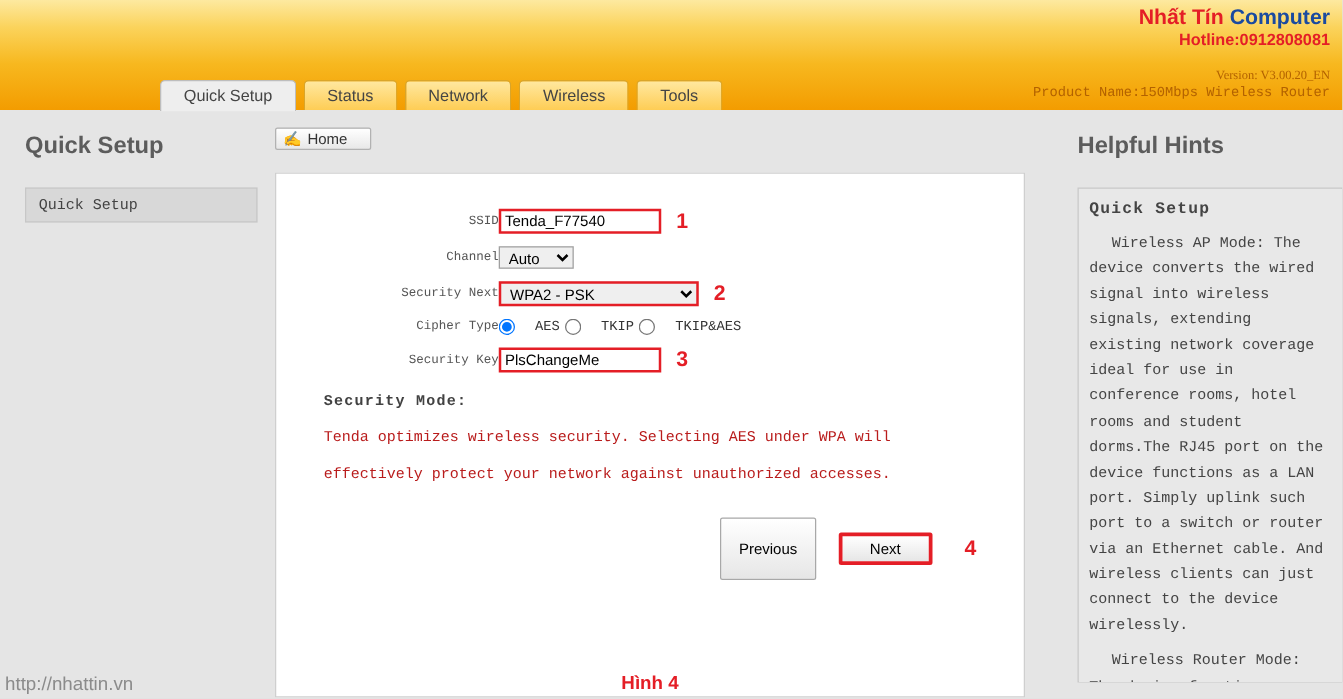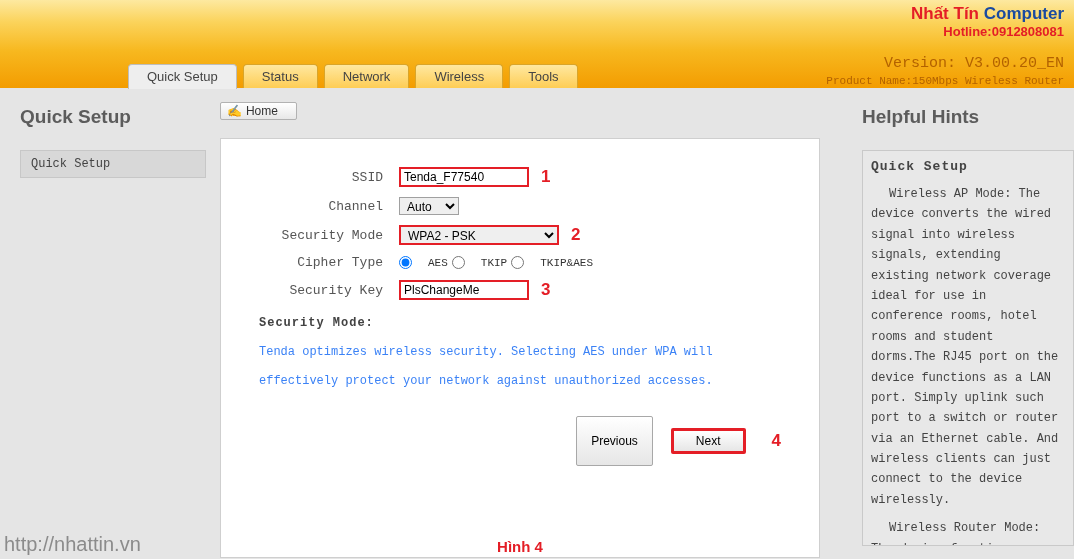--- a/index.html
+++ b/index.html
@@ -31,21 +31,21 @@
 .rightinfo {
   position: absolute;
   right: 10px; top: 4px;
   text-align: right;
   font-family: Arial, sans-serif;
 }
 .rightinfo .brand { font-weight: bold; font-size: 17px; }
 .rightinfo .brand .red { color: #e41e26; }
 .rightinfo .brand .blue { color: #1a4aa0; }
 .rightinfo .hotline { font-weight:bold; color:#e41e26; font-size:13px; }
-.rightinfo .ver { color:#b36200; font-size:15px; font-family:Liberation Mono, monospace; margin-top:16px;}
+.rightinfo .ver { color:#b36200; font-size:10px; font-family:Liberation Serif, serif; margin-top:16px;}
 .rightinfo .pn { color:#b36200; font-size:11px; font-family:"Courier New",monospace; margin-top:3px;}
 .tabs {
   position: absolute;
   bottom: 0; left: 128px;
   display: flex;
   gap: 6px;
 }
 .tab {
   background: linear-gradient(#ffe8a0,#fecd55);
   border: 1px solid #d9a52a;
@@ -109,42 +109,42 @@
 .panel {
   margin-top: 18px;
   background: #fff;
   border: 1px solid #cfcfcf;
   width: 600px;
   min-height: 420px;
   padding: 28px 28px 10px;
   position:relative;
 }
 .row { display:flex; align-items:center; margin-bottom: 10px; }
-.row .lbl { width:150px; text-align:right; padding-right:16px; font-size:13px; color:#555;}
+.row .lbl { width:150px; text-align:right; font-size:10px; color:#555;}
 .row .ctl { flex:1; display:flex; align-items:flex-start; gap:4px;}
 .row input[type=text], .row select {
   font-family: Arial, sans-serif;
   font-size: 12px;
   padding: 1px 3px;
   border: 1px solid #a0a0a0;
 }
 .row input[type=text].redbox { border: 2px solid #e41e26; width:130px;}
 .row select.redbox { border:2px solid #e41e26; width:160px; height:20px;}
 .row select.small { width:60px; height:18px;}
 .cipher { font-size:11px; color:#333; display:flex; gap:14px; align-items:center;}
 .cipher label{display:flex;align-items:center;gap:16px;cursor:pointer;}
 .annot {
   font-family: Arial, sans-serif;
   font-weight: bold;
   font-size: 17px;
   color: #e41e26;
   margin-left: 8px;
 }
 .secTitle{ font-weight:bold; margin:16px 0 8px 10px; font-size:12px; letter-spacing:1px;}
-.desc { font-size:12px; color:#3b82f6; margin-left:10px; line-height: 2.4;}
+.desc { font-size:12px; color:#b91c1c; margin-left:10px; line-height: 2.4;}
 .pagerow{ display:flex; justify-content:flex-end; gap:18px; margin-top:20px; align-items:center; padding-right:10px;}
 .pbtn{
   font-family:Arial,sans-serif; font-size:12px;
   background:linear-gradient(#ffffff,#e6e6e6);
   border:1px solid #a8a8a8;
   border-radius:2px;
   padding:17px 14px;
   cursor:pointer;
 }
 .pbtn.redwrap{ border:3px solid #e41e26; padding:3px 22px;}
@@ -177,21 +177,21 @@
   font-size:12px;
   color:#444;
 }
 .hintsbox h3{ font-size:13px; font-weight:bold; margin-bottom:10px; letter-spacing:1px;}
 .hintsbox p{ line-height:1.7; margin-bottom:8px; text-indent:18px;}
 
 .footer-url{
   position:absolute;
   left:4px; bottom:3px;
   font-family:Arial,sans-serif;
-  font-size:20px;
+  font-size:15px;
   color:#8b8b8b;
 }
 </style>
 </head>
 <body>
 
 <div class="topbar">
   <div class="rightinfo">
     <div class="brand">
       <span class="red">Nhất Tín </span><span class="blue">Computer</span>
@@ -237,21 +237,21 @@
       <div class="row">
         <div class="lbl">Channel</div>
         <div class="ctl">
           <select class="small">
             <option>Auto</option>
           </select>
         </div>
       </div>
 
       <div class="row">
-        <div class="lbl">Security Mode</div>
+        <div class="lbl">Security Next</div>
         <div class="ctl">
           <select class="redbox">
             <option>WPA2 - PSK</option>
           </select>
           <span class="annot">2</span>
         </div>
       </div>
 
       <div class="row">
         <div class="lbl">Cipher Type</div>

